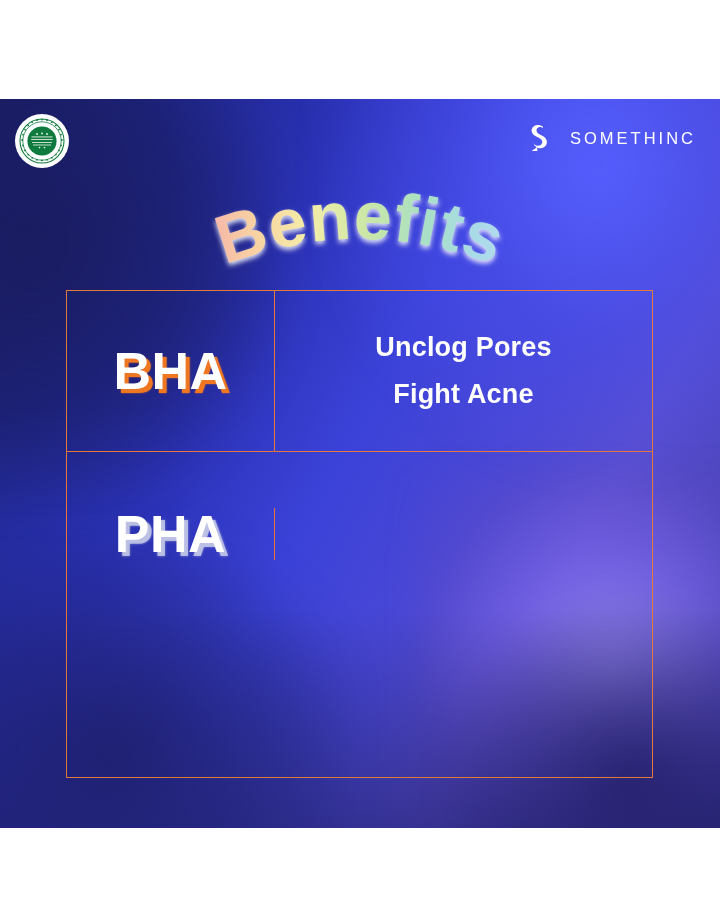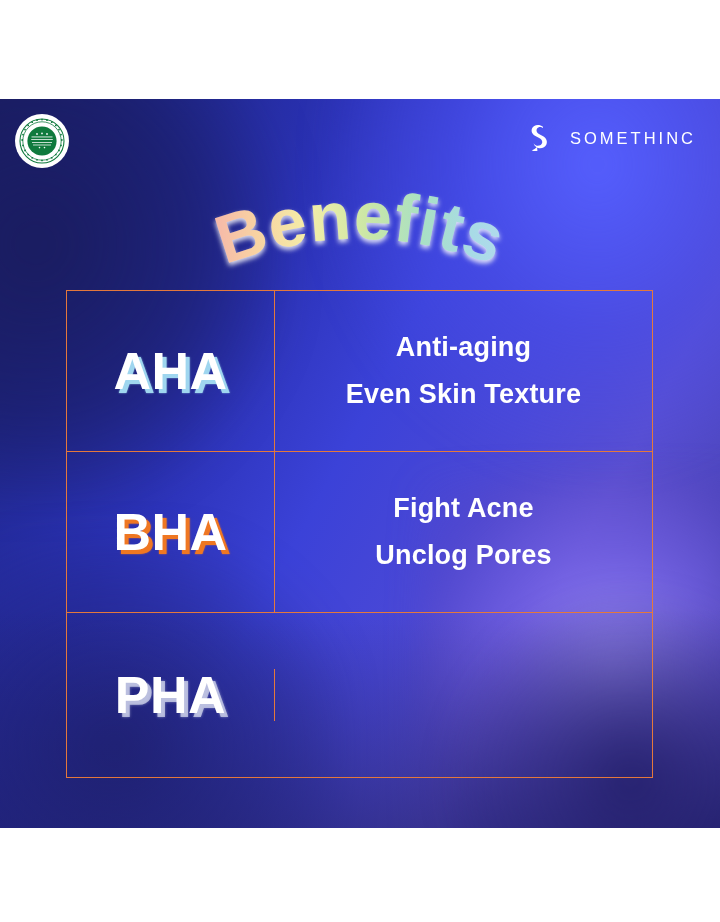--- a/index.html
+++ b/index.html
@@ -316,37 +316,28 @@
         <path id="arcpath" d="M 206,112 Q 360,44 514,112" fill="none"></path>
       </defs>
       <text class="arc-text" fill="url(#rainbow)" filter="url(#softwhite)">
         <textPath href="#arcpath" startOffset="50%" text-anchor="middle">Benefits</textPath>
       </text>
     </svg>
   </div>
 
   <div class="table">
 
-    <div class="trow r1">
-      <div class="acid-cell">
-        <span class="acid-label aha">AHA</span>
-      </div>
-      <div class="benefit-cell">
-        <span class="benefit-line">Anti-aging</span>
-        <span class="benefit-line">Even Skin Texture</span>
-      </div>
-    </div>
 
     <div class="trow r2">
       <div class="acid-cell">
         <span class="acid-label bha">BHA</span>
       </div>
       <div class="benefit-cell">
+        <span class="benefit-line">Unclog Pores</span>
         <span class="benefit-line">Fight Acne</span>
-        <span class="benefit-line">Unclog Pores</span>
       </div>
     </div>
 
     <div class="trow r3">
       <div class="acid-cell">
         <span class="acid-label pha">PHA</span>
       </div>
     </div>
 
   </div>

